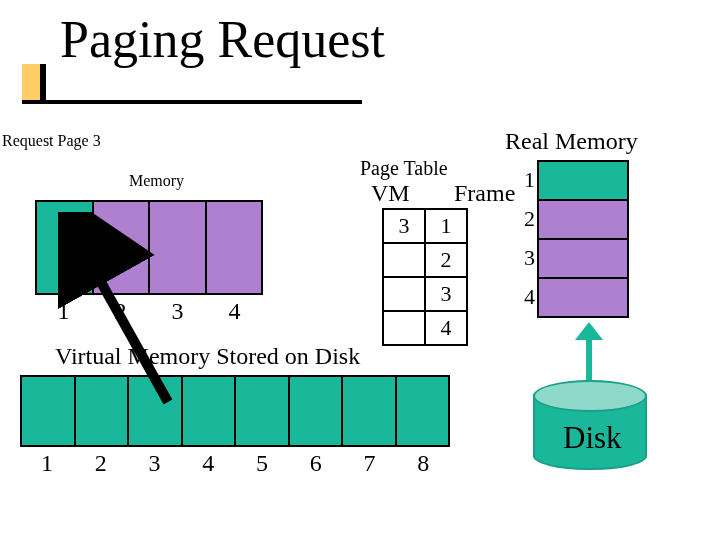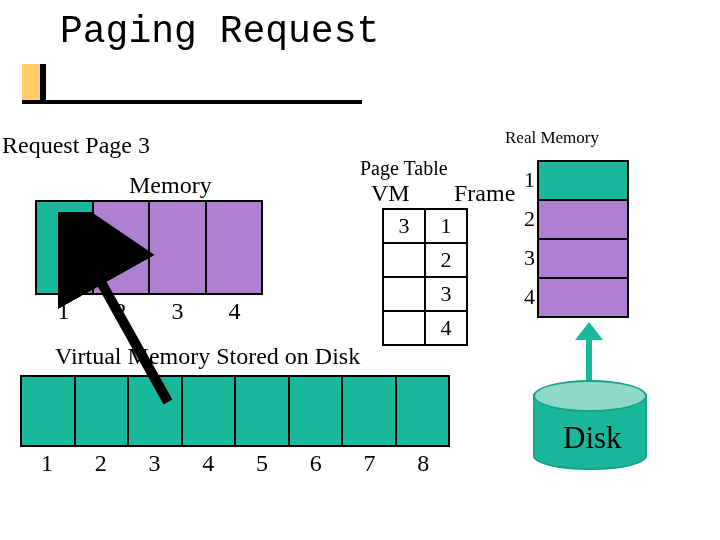--- a/index.html
+++ b/index.html
@@ -16,44 +16,43 @@
     position: relative;
     width: 720px;
     height: 540px;
   }
   .abs { position: absolute; }
 
   
   .title {
     left: 60px;
     top: 10px;
-    font-size: 38px;
+    font-size: 52px;
     letter-spacing: 0px;
-    font-family: Liberation Mono, monospace;
   }
 
   
   .title-deco-vert {
     left: 42px; top: 64px;
     width: 4px; height: 40px;
     background: #000;
   }
   .title-deco-horz {
     left: 22px; top: 100px;
     width: 340px; height: 4px;
     background: #000;
   }
   .title-deco-sq {
     left: 22px; top: 64px;
     width: 18px; height: 38px;
     background: #ffcc66;
     border-right: 4px solid #000;
   }
 
-  .lbl { font-size: 24px; }
+  .lbl { font-size: 16px; }
 
   
   .mem-box {
     left: 35px; top: 200px;
     width: 228px; height: 95px;
   }
   .mem-row { display: flex; width: 100%; height: 100%; }
   .mem-cell {
     flex: 1 1 0;
     border: 2px solid #000;
@@ -81,21 +80,21 @@
   }
   .pt td {
     width: 38px; height: 30px;
     border: 2px solid #000;
     text-align: center;
     font-size: 22px;
     background: #fff;
   }
 
   
-  .rm-title { left: 505px; top: 128px; font-size: 17px; }
+  .rm-title { left: 505px; top: 128px; font-size: 24px; }
   .rm {
     left: 537px; top: 160px;
     border-collapse: collapse;
   }
   .rm td {
     width: 90px; height: 39px;
     border: 2px solid #000;
     box-sizing: border-box;
   }
   .rm-labels {

